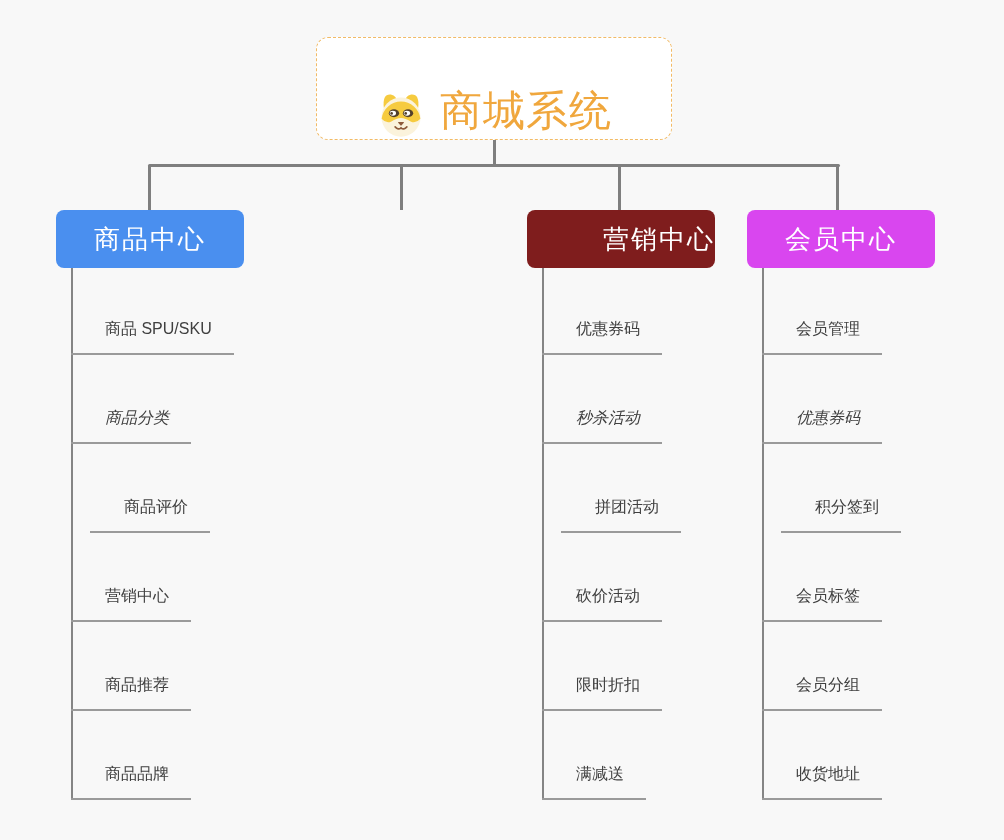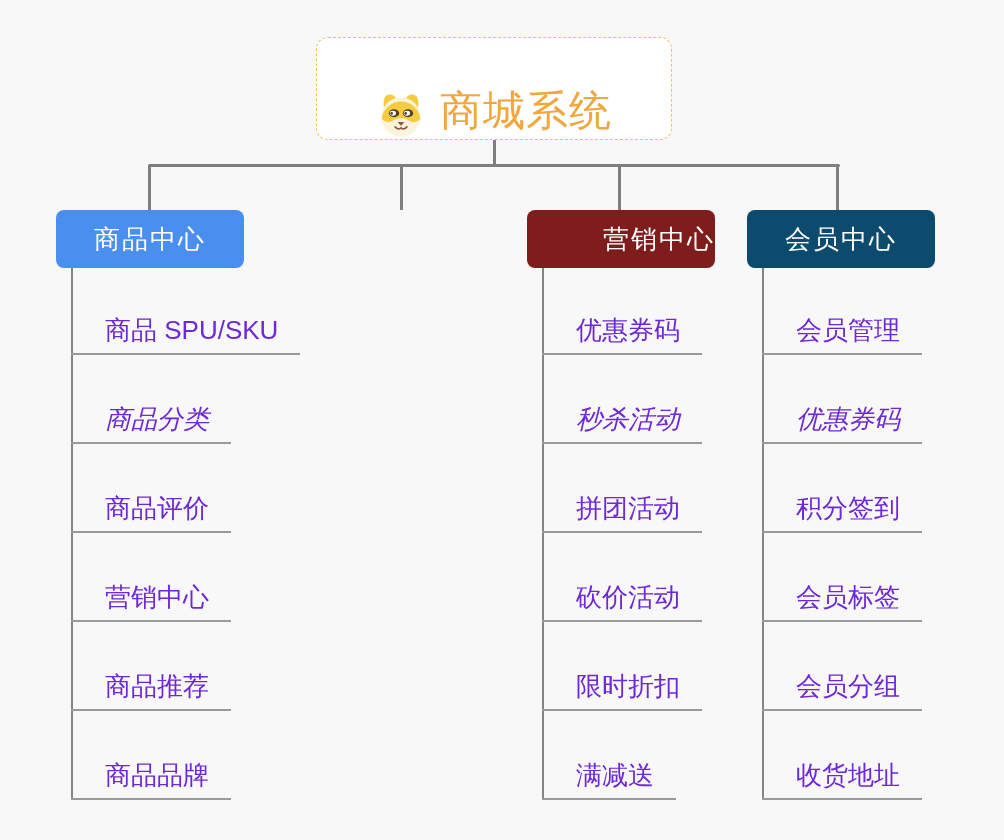--- a/index.html
+++ b/index.html
@@ -76,31 +76,31 @@
     width: 2px; height: 532px;
     background: #858585;
   }
 
   .node-item {
     position: absolute;
     left: 15px;
     height: 42px;
     box-sizing: border-box;
     display: flex;
-    align-items: flex-start;
+    align-items: center;
     white-space: nowrap;
     padding: 0 22px 7px 34px;
     border-bottom: 2px solid #9a9a9a;
-    font-size: 26px;
-    color: #6d28d9;
+    font-size: 16px;
+    color: #404040;
     cursor: pointer;
   }
   .row-0 { top: 103px; }
   .row-1 { top: 192px; font-style: italic; }
-  .row-2 { top: 281px; }
+  .row-2 { top: 281px; margin-left: 19px; }
   .row-3 { top: 370px; }
   .row-4 { top: 459px; }
   .row-5 { top: 548px; }
 </style>
 </head>
 <body>
 
 <div class="canvas">
 
   <div class="root-node">
@@ -175,21 +175,21 @@
       </div>
     <div class="node-item row-4">
         <span>限时折扣</span>
       </div>
     <div class="node-item row-5">
         <span>满减送</span>
       </div>
   </div>
 
   <div class="branch col-3">
-    <div class="branch-box" style="background-color: #0c4a6e;">
+    <div class="branch-box" style="background-color: #d946ef;">
       <span>会员中心</span>
     </div>
     <div class="spine"></div>
     <div class="node-item row-0">
         <span>会员管理</span>
       </div>
     <div class="node-item row-1">
         <span>优惠券码</span>
       </div>
     <div class="node-item row-2">

